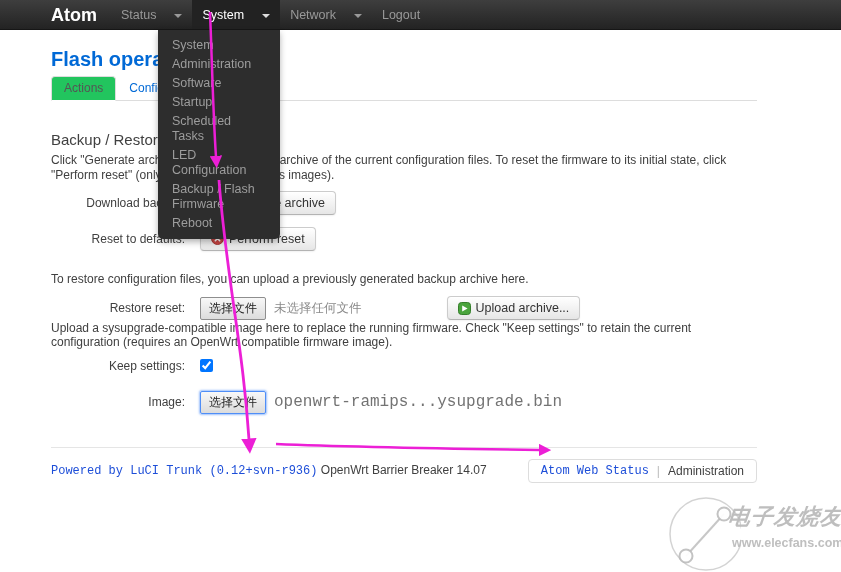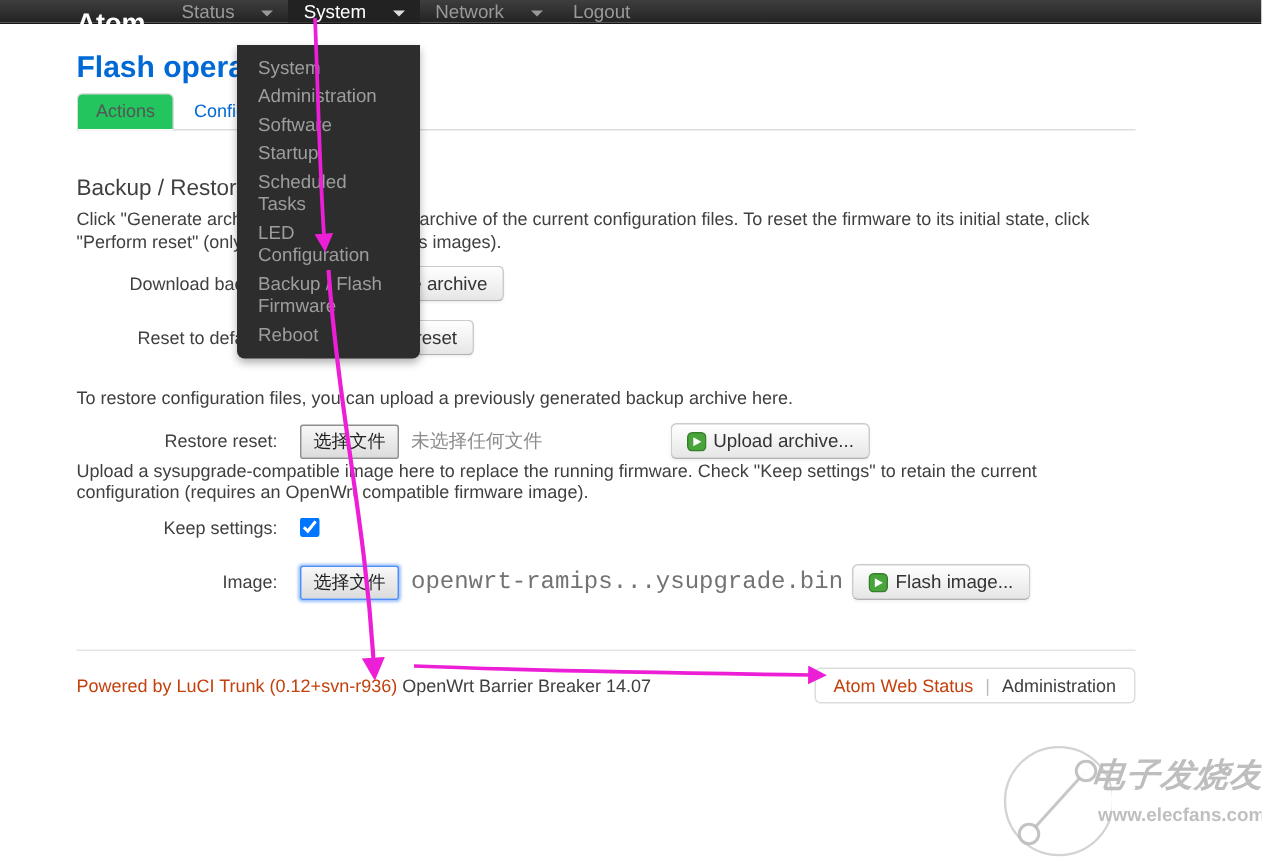--- a/index.html
+++ b/index.html
@@ -4,21 +4,21 @@
 <style>
   * { margin:0; padding:0; box-sizing:border-box; }
   html,body { width:841px; height:572px; }
   body {
     position:relative; overflow:hidden; background:#fff;
     font-family:"Liberation Sans", sans-serif; font-size:12px; color:#404040;
   }
 
   
   .navbar {
-    height:16px; display:flex; align-items:stretch;
+    height:30px; display:flex; align-items:stretch;
     background:linear-gradient(#3e3e3e,#232323); border-bottom:1px solid #161616;
   }
   .brand {
     color:#fff; font-size:18px; font-weight:bold; line-height:30px;
     margin-left:51px; padding-right:14px; cursor:pointer;
   }
   .nav-item {
     color:#999; font-size:12.5px; line-height:30px; padding:0 10px;
     display:flex; align-items:center; gap:18px; cursor:pointer; white-space:nowrap;
   }
@@ -80,21 +80,21 @@
   .file-name { color:#737373; margin-left:8px; font-size:16px;font-family:Liberation Mono, monospace; }
   .btn-upload { margin-left:85px; }
   .btn-flash { margin-left:6px; }
 
   .checkbox { margin:0; width:13px; height:13px; cursor:pointer; }
 
   .hr { border-top:1px solid #e5e5e5; margin-top:32px; }
 
   .footer { display:flex; justify-content:space-between; align-items:center; margin-top:11px; }
   .footer-left { font-size:12px; color:#404040; }
-  a.lnk { color:#c2410c; text-decoration:none; cursor:pointer; }
+  a.lnk { color:#1d4ed8; text-decoration:none; cursor:pointer;font-family:Liberation Mono, monospace; }
   .footer-box {
     display:flex; align-items:center; gap:8px; border:1px solid #ddd; border-radius:4px;
     padding:4px 12px; font-size:12px; background:#fff;
   }
   .footer-sep { color:#bbb; }
 
   
   .arrows { position:absolute; left:0; top:0; z-index:40; pointer-events:none; }
 
   
@@ -205,29 +205,20 @@
 
   <div class="form-row row-keep">
     <div class="form-label">Keep settings:</div>
     <input type="checkbox" checked="" class="checkbox" style="">
   </div>
 
   <div class="form-row row-image">
     <div class="form-label">Image:</div>
     <span class="file-btn focused">选择文件</span>
     <span class="file-name">openwrt-ramips...ysupgrade.bin</span>
-    <button class="btn btn-flash">
-      <span class="ic">
-        <svg width="13" height="13" viewBox="0 0 13 13">
-            <rect x="0.5" y="0.5" width="12" height="12" rx="3" fill="#4aa43c" stroke="#357f2b"></rect>
-            <path d="M4.2 3.5 L9.6 6.5 L4.2 9.5 Z" fill="#fff"></path>
-          </svg>
-      </span>
-      <span>Flash image...</span>
-    </button>
   </div>
 
   <div class="hr"></div>
 
   <div class="footer">
     <div class="footer-left">
       <a class="lnk">Powered by LuCI Trunk (0.12+svn-r936)</a>
       <span>OpenWrt Barrier Breaker 14.07</span>
     </div>
     <div class="footer-box">

